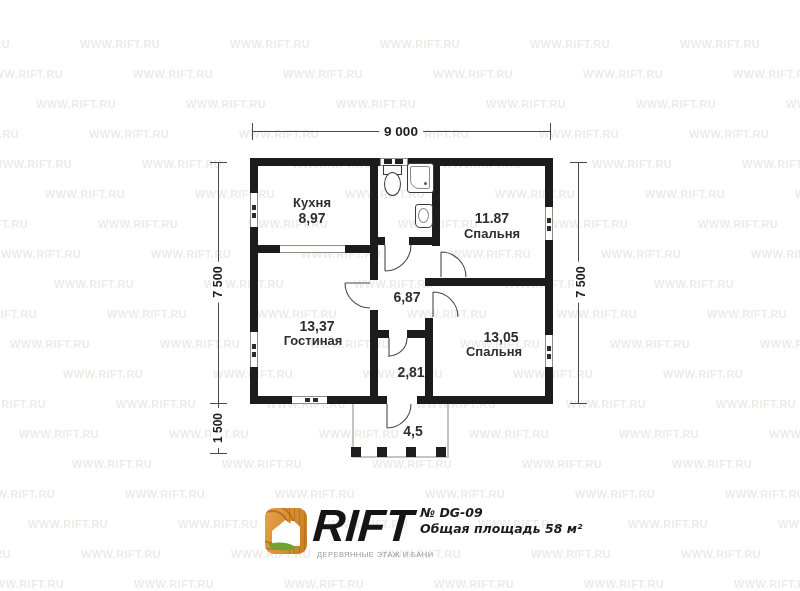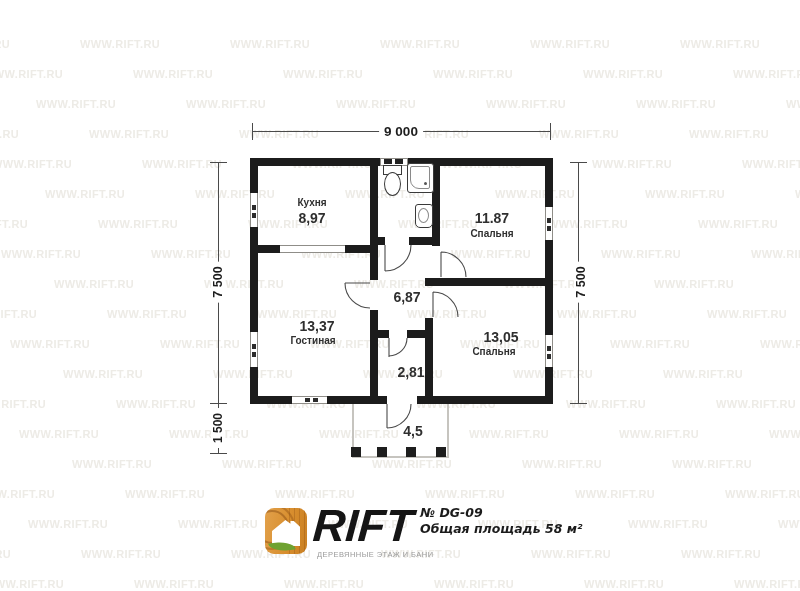--- a/index.html
+++ b/index.html
@@ -27,21 +27,21 @@
   .gap{position:absolute;background:#fff;z-index:5;}
   .vent{position:absolute;background:#fff;border:1px solid #8f8d88;z-index:5;}
   .vent i{position:absolute;background:#222;width:8px;height:5px;top:0;display:block;}
   
   .dl{position:absolute;background:#4a4a4a;z-index:3;}
   .dim-label{position:absolute;background:#fff;color:#1d1d1d;font-weight:600;
              padding:0 5px;white-space:nowrap;z-index:4;}
   
   .rlabel{position:absolute;z-index:3;color:#2f2f2f;text-align:center;white-space:nowrap;
           transform:translate(-50%,-50%);}
-  .rname{font-size:10px;font-weight:600;text-align:right;}
+  .rname{font-size:13px;font-weight:600;text-align:right;}
   .rarea{font-size:14px;font-weight:700;}
   
   .fx{position:absolute;background:#fff;border:1.3px solid #3a3a3a;z-index:6;}
   .fx-in{position:absolute;border:1px solid #8a8a8a;background:#fff;z-index:7;}
   
   .terrace{position:absolute;border:2px solid #c6c4bf;border-top:none;z-index:2;}
   .post{position:absolute;width:10px;height:10px;background:#1e1e1e;z-index:6;}
   svg.overlay{position:absolute;left:0;top:0;z-index:6;}
   
   .logo-box{position:absolute;left:265px;top:508px;width:42px;height:46px;border-radius:9px;

